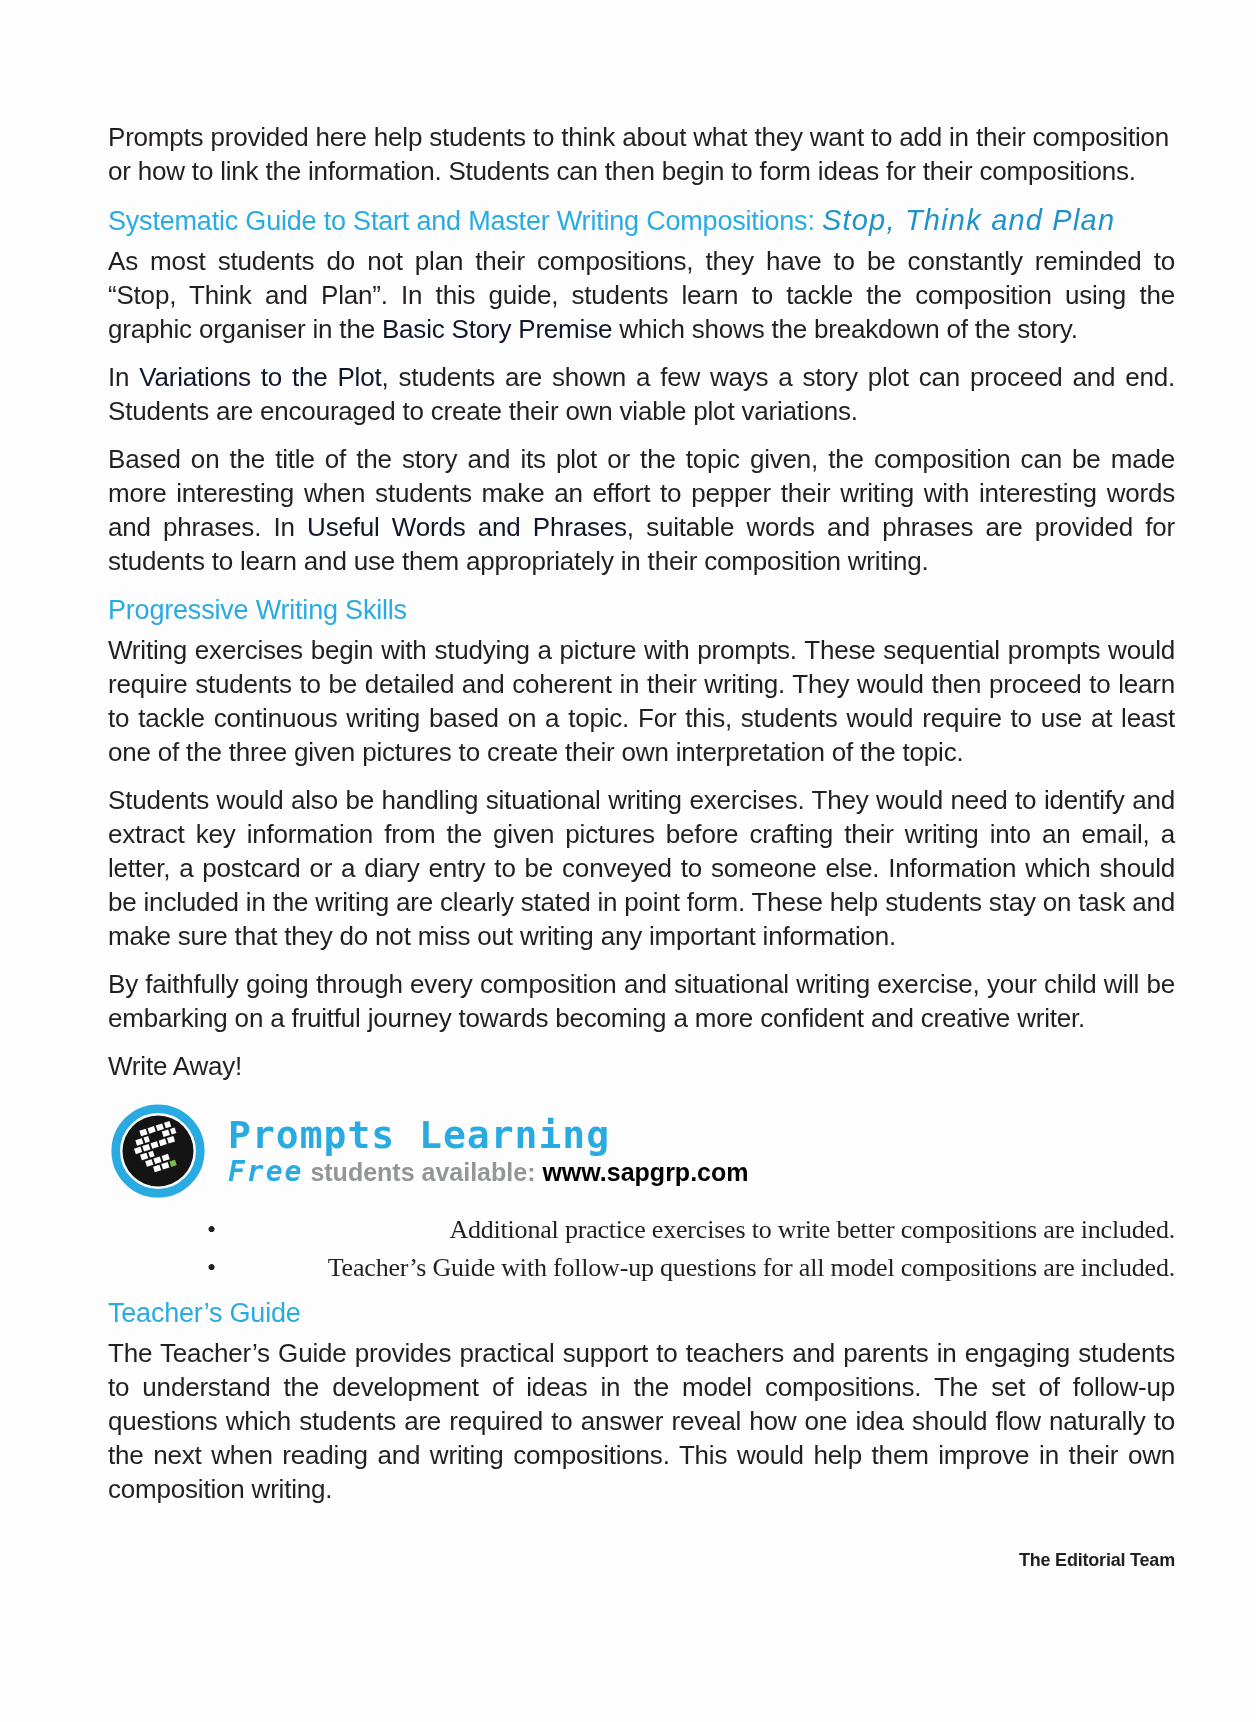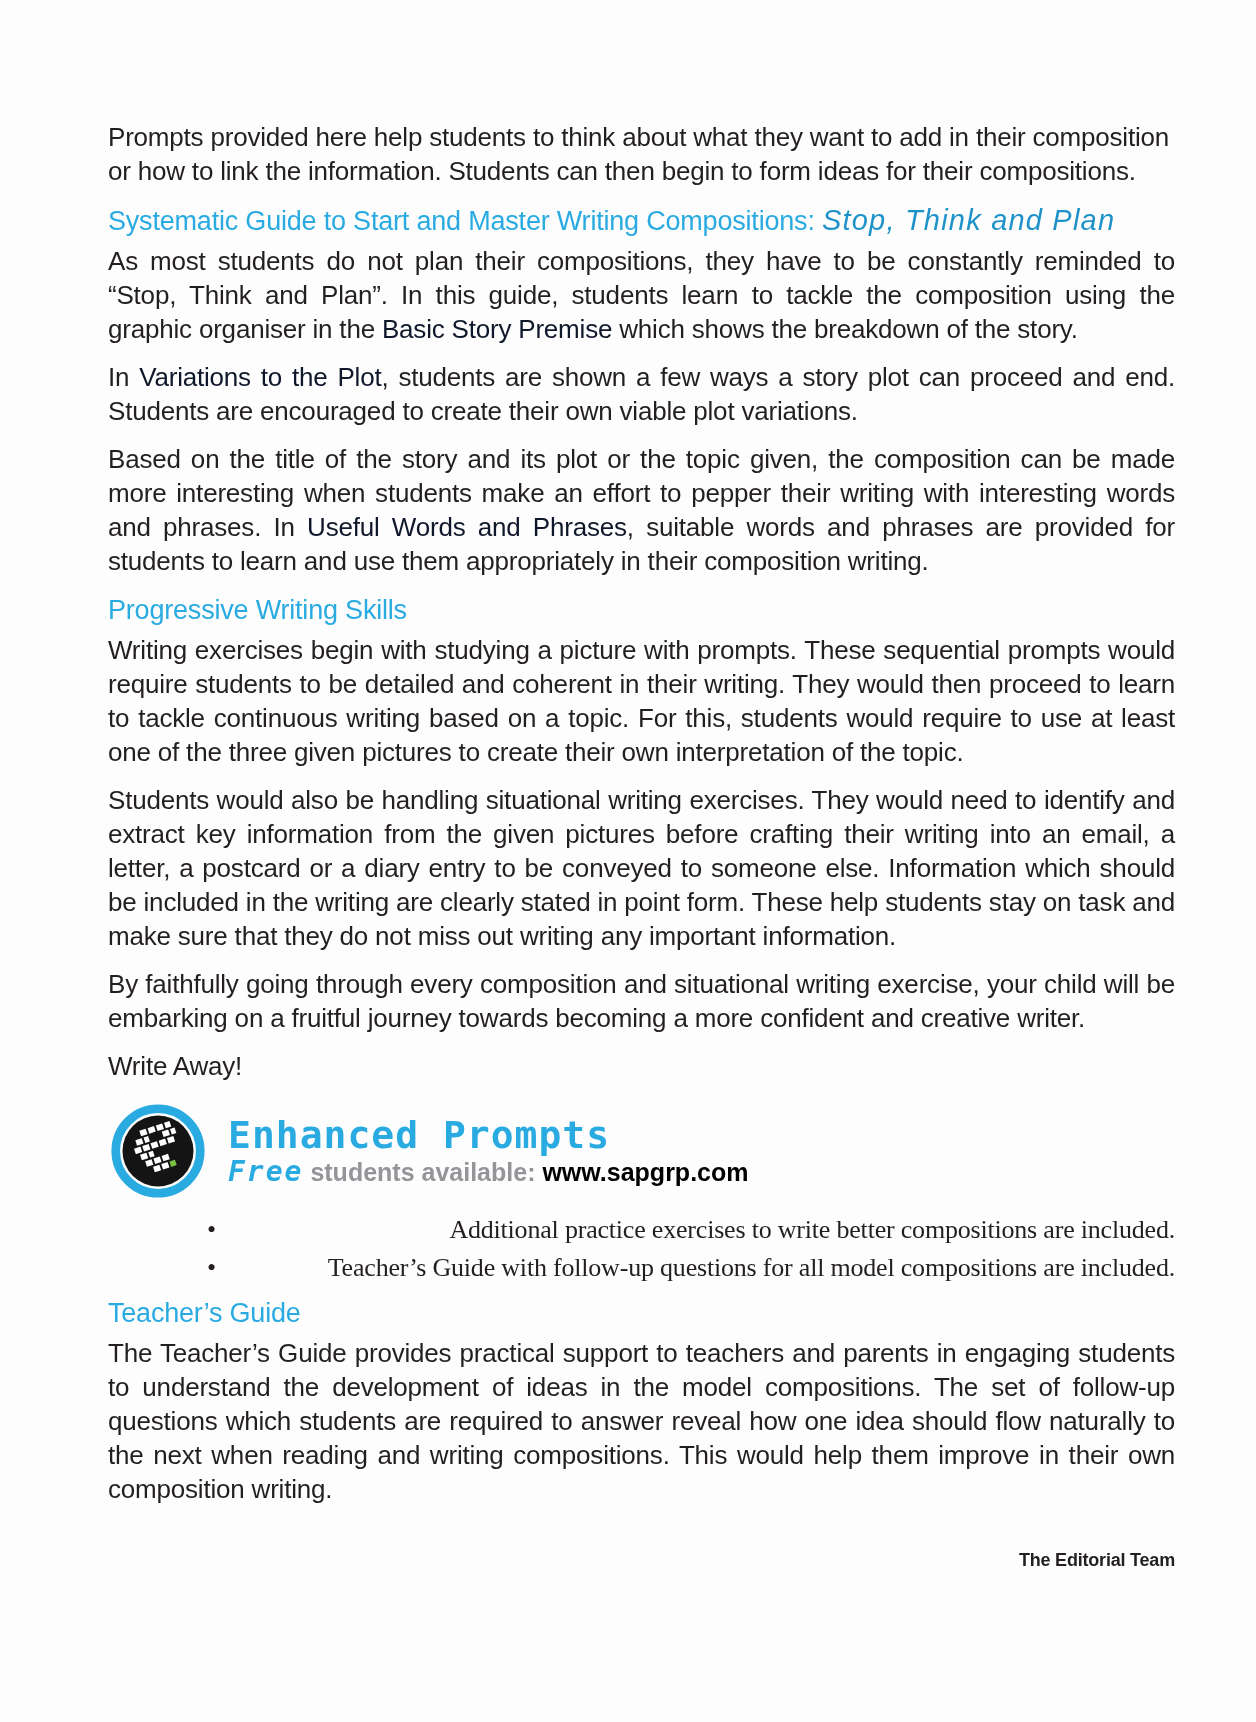--- a/index.html
+++ b/index.html
@@ -152,21 +152,21 @@
             <rect x="34" y="56" width="7" height="6"></rect>
               <rect x="43" y="56" width="7" height="6"></rect>
               <rect x="52" y="56" width="7" height="6"></rect>
             <rect x="40" y="64" width="7" height="6"></rect>
               <rect x="49" y="64" width="7" height="6"></rect>
             <rect x="58" y="64" width="6" height="6" fill="#7ac143"></rect>
           </g>
         </svg>
       </div>
       <div class="logo-text">
-        <div class="el-title">Enhanced Prompts</div>
+        <div class="el-title">Prompts Learning</div>
         <div class="el-sub"><span class="el-free">Free</span> <span class="el-resources">students available:</span> <span class="el-site">www.sapgrp.com</span></div>
       </div>
     </div>
 
     <ul class="bullets">
       <li class="bullet-item">Additional practice exercises to write better compositions are included.</li>
       <li class="bullet-item">Teacher’s Guide with follow-up questions for all model compositions are included.</li>
     </ul>
 
     <h2 class="section-heading">Teacher’s Guide</h2>

